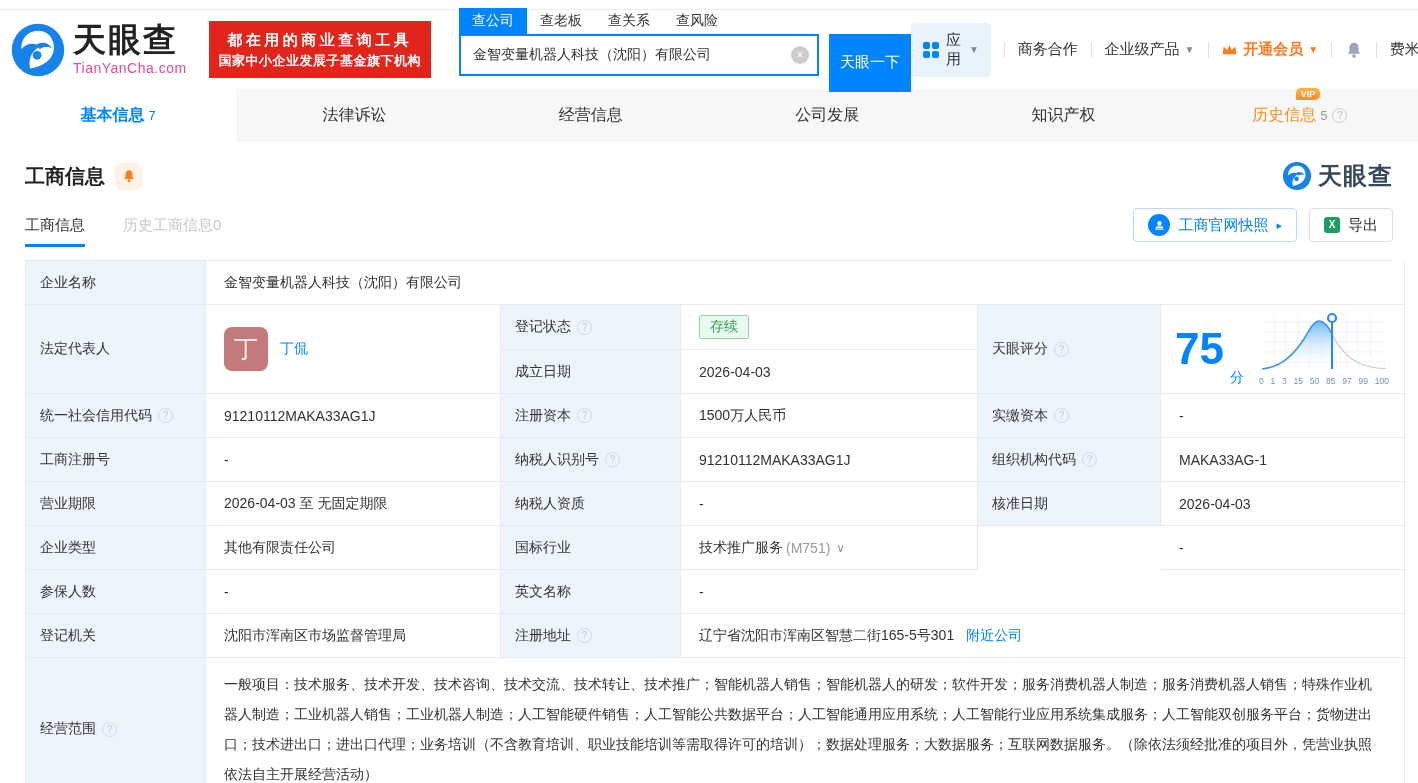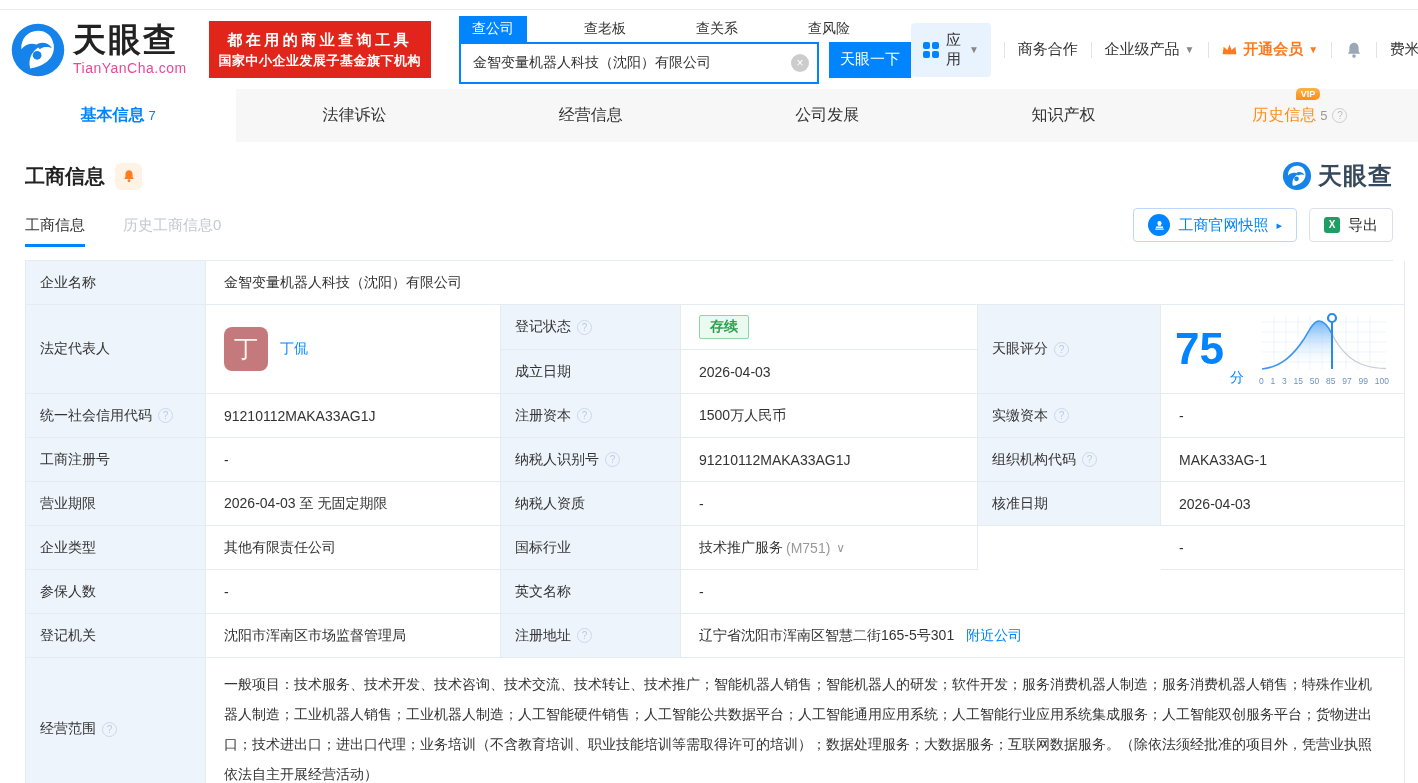--- a/index.html
+++ b/index.html
@@ -13,30 +13,30 @@
   .logo-icon { width:56px; height:56px; flex:none; }
   .logo-txt { display:flex; flex-direction:column; line-height:1.05; }
   .logo-title { font-size:33px; font-weight:bold; color:#222; letter-spacing:2px; }
   .logo-domain { font-size:14px; font-weight:normal; color:#ec4899; letter-spacing:.5px; margin-top:3px; }
   .promo { margin-left:22px; background:#e1251b; color:#fff; text-align:center;
     padding:7px 10px; line-height:1.55; flex:none; }
   .promo-l1 { font-size:15px; font-weight:bold; letter-spacing:3.5px; }
   .promo-l2 { font-size:13px; font-weight:bold; letter-spacing:.5px; }
 
   .search-block { margin-left:28px; width:452px; flex:none; }
-  .search-tabs { display:flex; align-items:center; font-size:14px;gap:44px; }
+  .search-tabs { display:flex; align-items:center; font-size:14px; }
   .search-tab { padding:4px 13px; color:#333; cursor:pointer; }
   .search-tab.active { background:#0084ff; color:#fff; }
   .search-row { display:flex; }
   .search-input-wrap { flex:1; position:relative; }
   .search-input { width:100%; height:42px; border:2px solid #0084ff; padding:0 36px 0 12px;
     font-size:14px; color:#333; outline:none; font-family:inherit; }
   .clear-ic { position:absolute; right:10px; top:12px; width:18px; height:18px; border-radius:50%;
     background:#ccc; color:#fff; font-size:12px; line-height:18px; text-align:center; cursor:pointer; }
-  .search-btn { width:82px; height:36px; margin-left:10px; background:#0084ff; color:#fff;
+  .search-btn { width:82px; height:58px; margin-left:10px; background:#0084ff; color:#fff;
     border:none; font-size:15px; cursor:pointer; font-family:inherit; }
 
   .hdr-right { margin-left:auto; display:flex; align-items:center; font-size:15px; color:#333; }
   .apps-chip { display:flex; align-items:center; gap:7px; background:#e9f3fe; border-radius:4px;
     padding:8px 12px; cursor:pointer; }
   .apps-ic { display:grid; grid-template-columns:7px 7px; grid-template-rows:7px 7px; gap:2px; }
   .apps-ic i { background:#0084ff; border-radius:2px; }
   .sep { width:1px; height:16px; background:#e3e3e3; margin:0 13px; }
   .hmenu { cursor:pointer; display:flex; align-items:center; gap:5px; white-space:nowrap; }
   .carat { font-size:10px; color:#888; }
@@ -89,21 +89,21 @@
   .cell { border-right:1px solid #e6ebf2; border-bottom:1px solid #e6ebf2; display:flex;
     align-items:center; padding:0 14px; background:#fff; }
   .lbl { background:#eef4fb; color:#333; }
   .help { width:15px; height:15px; flex:none; border:1px solid #ccd9e8; color:#b9cbdf; border-radius:50%;
     font-size:10px; line-height:13px; text-align:center; margin-left:6px; }
   .val { padding-left:18px; }
   .link { color:#0084ff; cursor:pointer; }
   .avatar { width:44px; height:44px; border-radius:8px; background:#c4797c; color:#fdf6ee;
     font-size:24px; display:flex; align-items:center; justify-content:center; margin-right:12px; flex:none; }
   .status-badge { border:1px solid #8ad7a4; background:#eafaf0; color:#2fa14e; padding:2px 10px;
-    border-radius:2px; font-size:14px;font-weight:bold; }
+    border-radius:2px; font-size:14px; }
   .muted { color:#999; margin-left:3px; }
   .ind-carat { color:#999; font-size:12px; margin-left:6px; }
   .scope-val { align-items:flex-start; padding:11px 18px; line-height:30px; }
 
   .score-wrap { gap:14px; padding-left:14px; }
   .score-num { font-size:44px; font-weight:bold; color:#0084ff; line-height:1; }
   .score-unit { font-size:14px; color:#0084ff; align-self:flex-end; margin:0 0 6px -8px; }
   .score-chart { width:132px; }
   .score-ticks { display:flex; justify-content:space-between; font-size:8.5px; color:#6e93c0;
     padding:1px 1px 0; }

